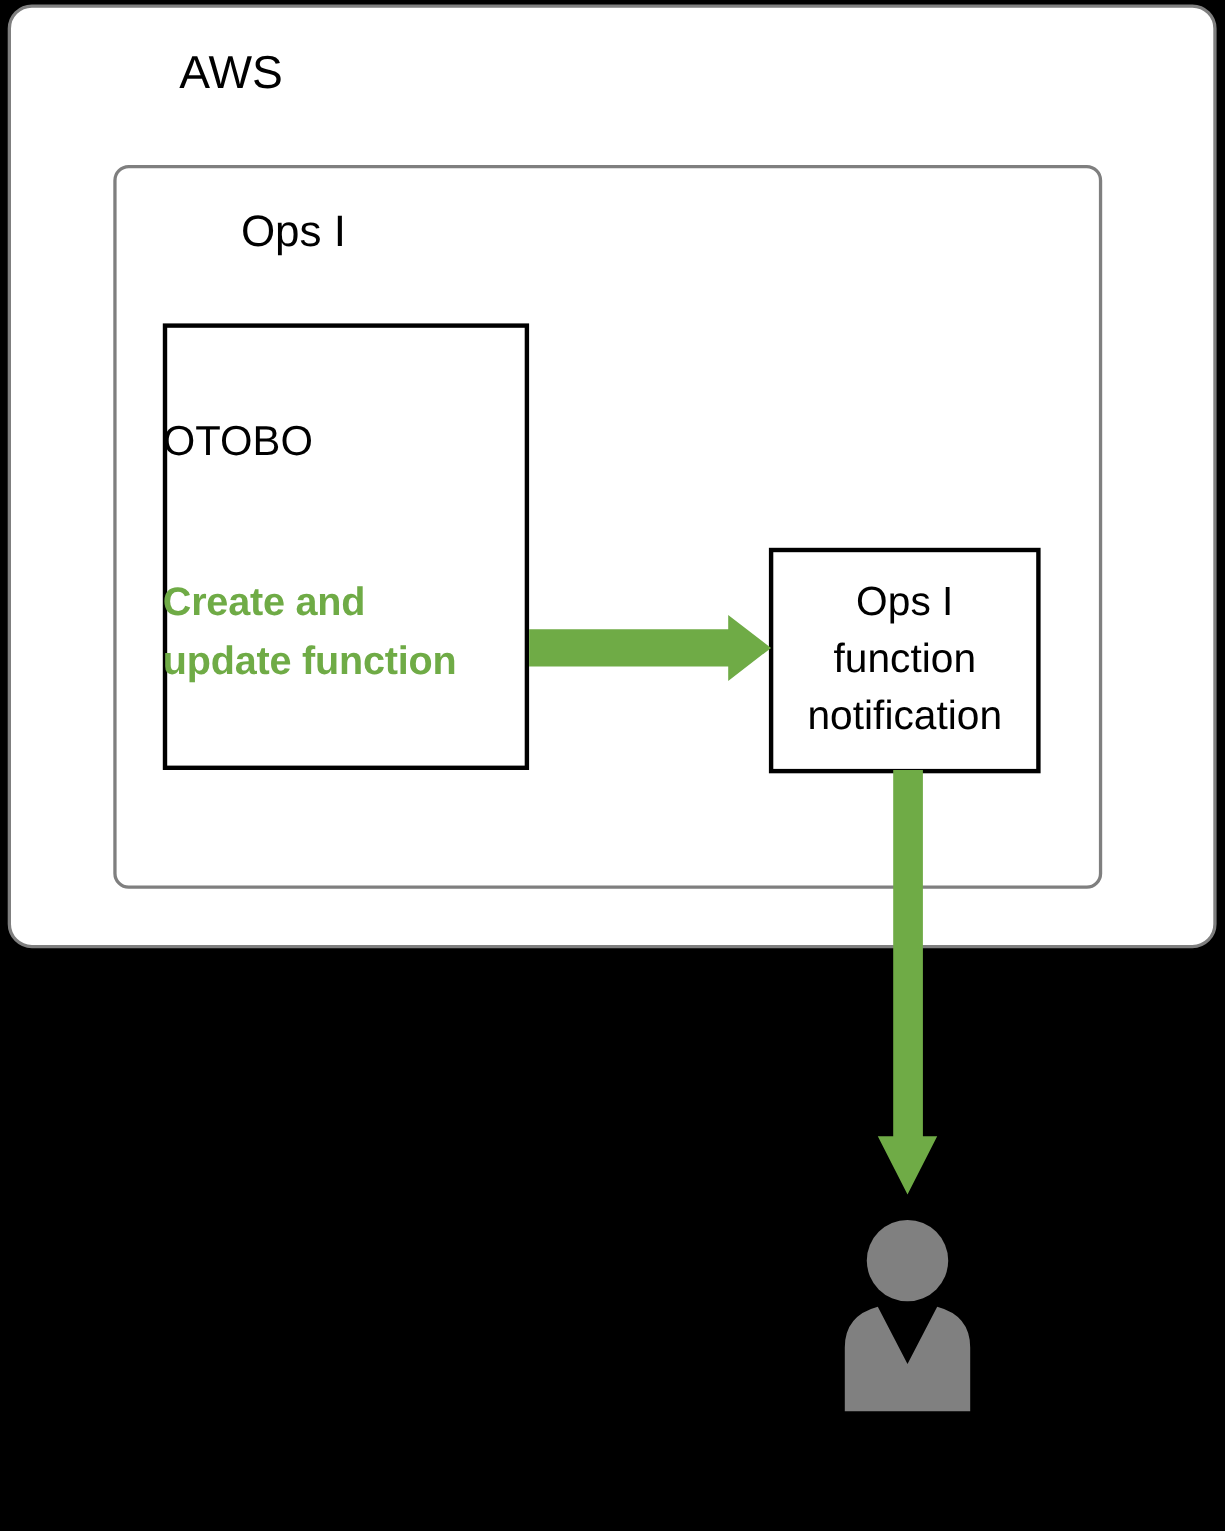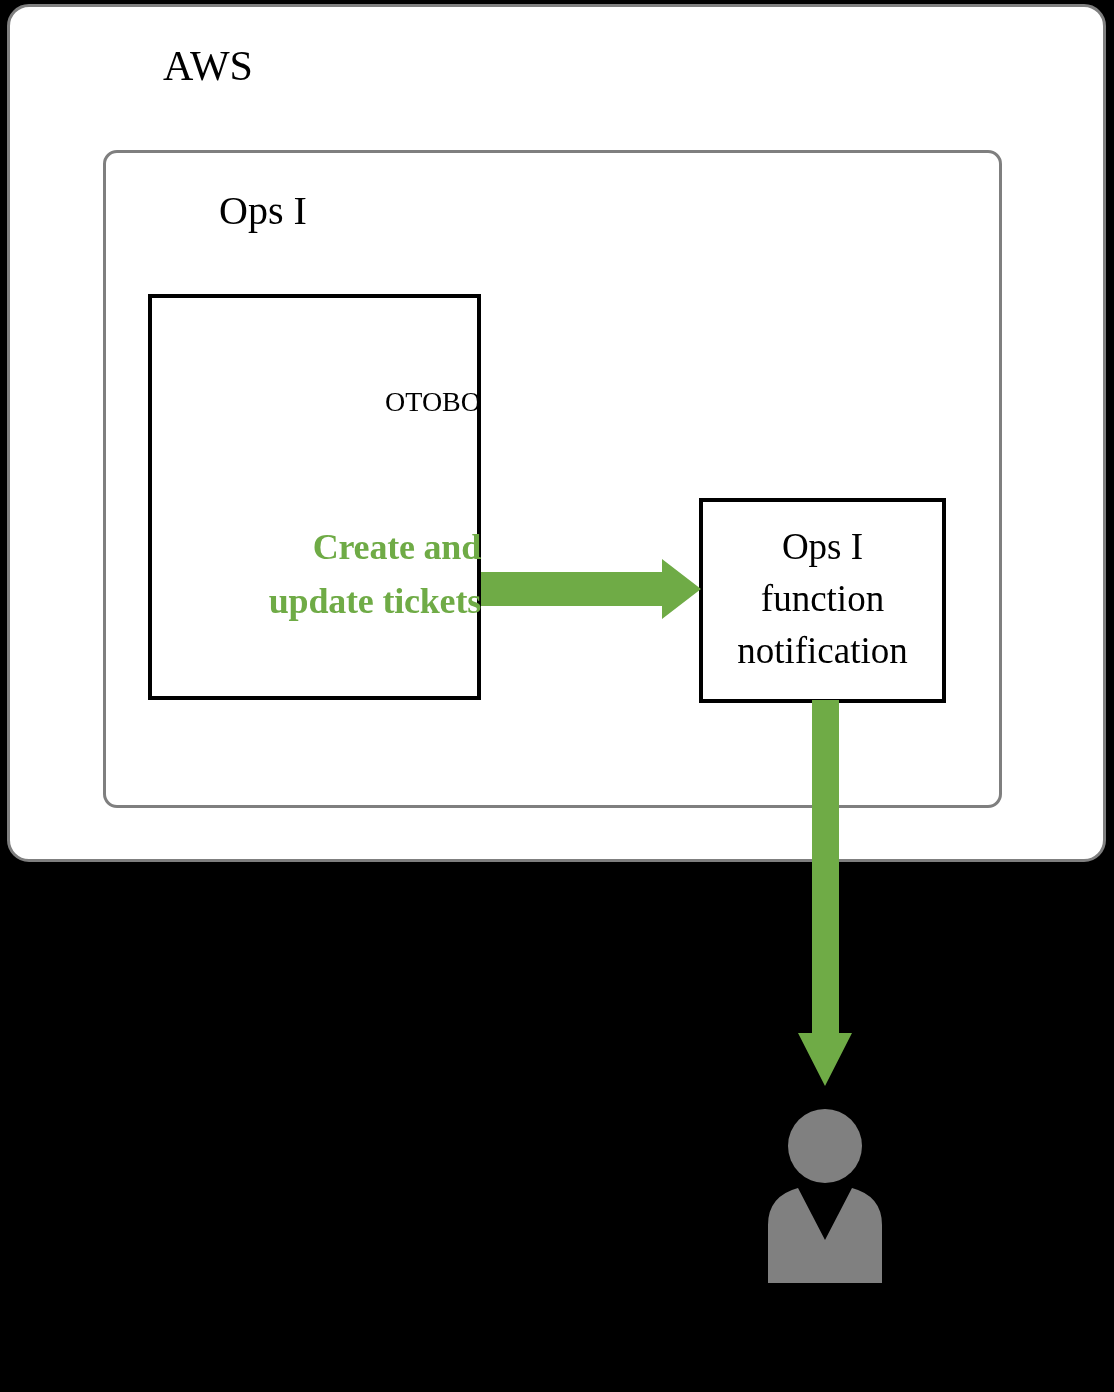--- a/index.html
+++ b/index.html
@@ -7,21 +7,21 @@
     margin: 0;
     padding: 0;
     background: #000000;
   }
   #canvas {
     position: relative;
     width: 1114px;
     height: 1392px;
     background: #000000;
     overflow: hidden;
-    font-family: Liberation Serif, serif;
+    font-family: Liberation Sans, sans-serif;
   }
 
   
   .aws-box {
     position: absolute;
     left: 7px;
     top: 4px;
     width: 1099px;
     height: 858px;
     background: #ffffff;
@@ -70,33 +70,33 @@
     height: 406px;
     background: #ffffff;
     border: 4px solid #000000;
     box-sizing: border-box;
   }
   .otobo-label {
     position: absolute;
     left: 148px;
     top: 376px;
     width: 333px;
-    text-align: right;
-    font-size: 28px;
+    text-align: left;
+    font-size: 38px;
     color: #000000;
     line-height: 52px;
   }
 
   
   .flow-label {
     position: absolute;
     left: 148px;
     top: 520px;
     width: 333px;
-    text-align: right;
+    text-align: left;
     font-size: 36px;
     font-weight: bold;
     color: #6FAB46;
     line-height: 54px;
     letter-spacing: -0.2px;
   }
   .flow-label span { display: block; }
 
   
   .notif-box {
@@ -149,21 +149,21 @@
   <div class="aws-label">AWS</div>
 
   <div class="opsi-box"></div>
   <div class="opsi-label">Ops I</div>
 
   <div class="otobo-box"></div>
   <div class="otobo-label">OTOBO</div>
 
   <div class="flow-label">
     <span>Create and</span>
-    <span>update tickets</span>
+    <span>update function</span>
   </div>
 
   <div class="notif-box"></div>
   <div class="notif-label">
     <span>Ops I</span>
     <span>function</span>
     <span>notification</span>
   </div>
 
   <svg class="arrow-svg" viewBox="0 0 1114 1392">

